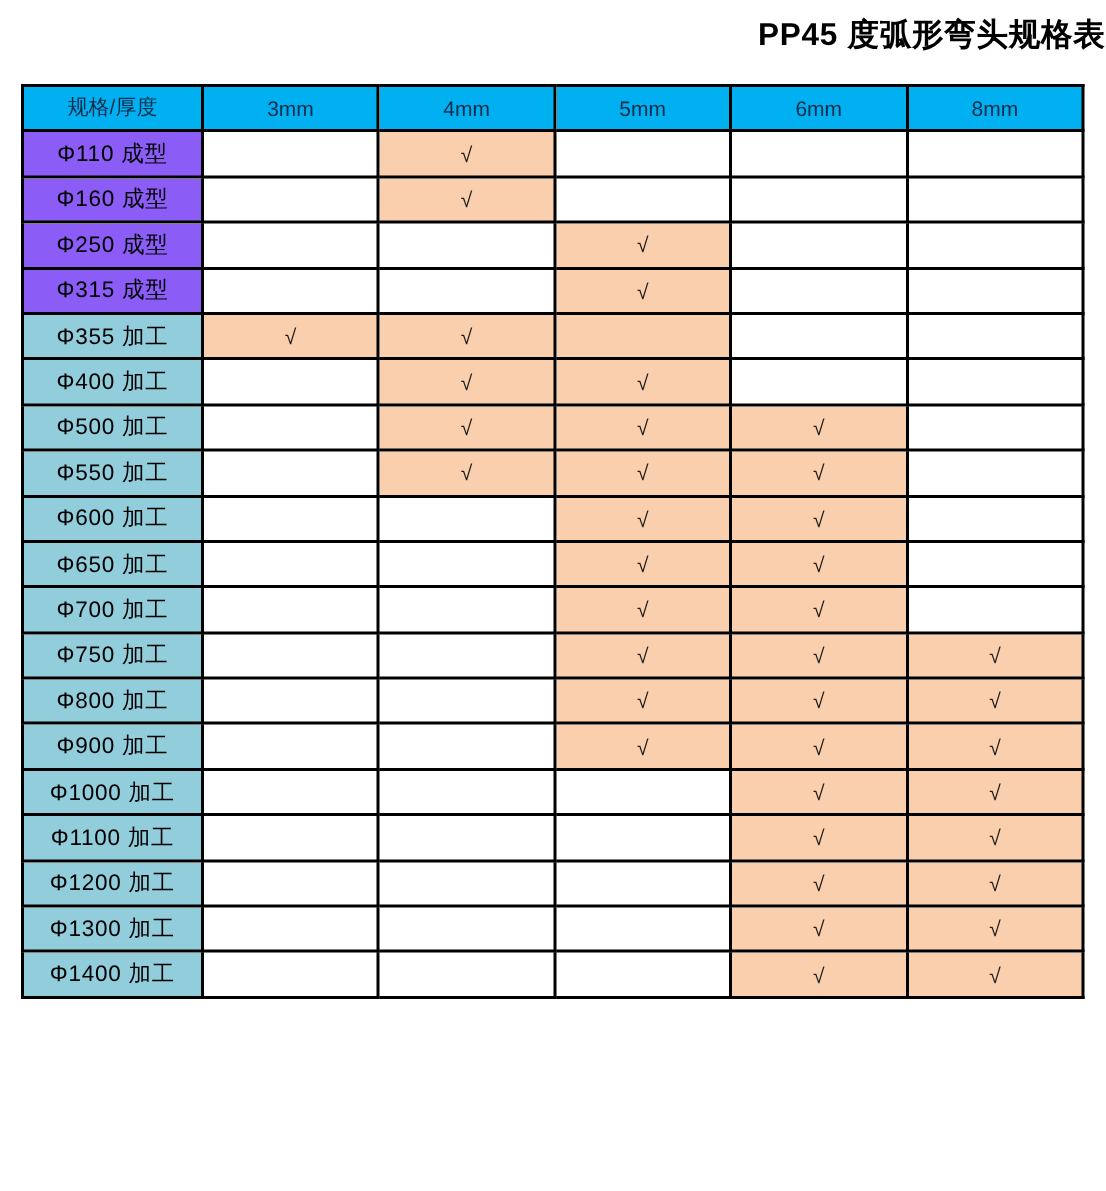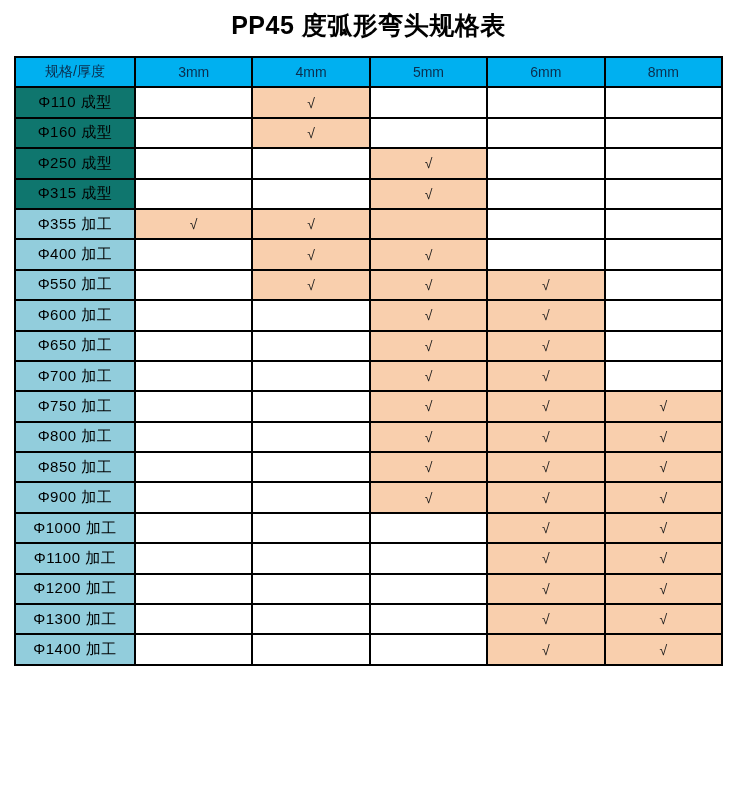--- a/index.html
+++ b/index.html
@@ -12,22 +12,22 @@
   .page {
     width: 737px;
     height: 794px;
     background: #ffffff;
     overflow: hidden;
   }
   .page-title {
     margin: 0;
     padding-top: 9px;
     height: 34px;
-    text-align: center;
-    font-size: 25px;
+    text-align: right;
+    font-size: 21px;
     font-weight: bold;
     color: #000000;
     letter-spacing: 0.5px;
   }
   table.spec-table {
     margin-left: 14px;
     margin-top: 13px;
     width: 709px;
     table-layout: fixed;
     border-collapse: collapse;
@@ -51,21 +51,21 @@
   .spec-table td {
     background: #ffffff;
     color: #1a1a1a;
     font-size: 14px;
   }
   .spec-table td.label {
     font-size: 15px;
     color: #000000;
     letter-spacing: 0.5px;
   }
-  .spec-table td.label.molded   { background: #0f766e; }
+  .spec-table td.label.molded   { background: #8b5cf6; }
   .spec-table td.label.machined { background: #92CDDC; margin-top: 38px; }
   .spec-table td.hl { background: #F9CFAD; }
 </style>
 </head>
 <body>
 
 <div class="page">
   <h1 class="page-title">PP45 度弧形弯头规格表</h1>
   <table class="spec-table">
     <colgroup>
@@ -129,20 +129,28 @@
         </tr>
         <tr>
           <td class="label machined">Φ400 加工</td>
           <td></td>
           <td class="hl">√</td>
           <td class="hl">√</td>
           <td></td>
           <td></td>
         </tr>
         <tr>
+          <td class="label machined">Φ500 加工</td>
+          <td></td>
+          <td class="hl">√</td>
+          <td class="hl">√</td>
+          <td class="hl">√</td>
+          <td></td>
+        </tr>
+        <tr>
           <td class="label machined">Φ550 加工</td>
           <td></td>
           <td class="hl">√</td>
           <td class="hl">√</td>
           <td class="hl">√</td>
           <td></td>
         </tr>
         <tr>
           <td class="label machined">Φ600 加工</td>
           <td></td>
@@ -170,28 +178,20 @@
         <tr>
           <td class="label machined">Φ750 加工</td>
           <td></td>
           <td></td>
           <td class="hl">√</td>
           <td class="hl">√</td>
           <td class="hl">√</td>
         </tr>
         <tr>
           <td class="label machined">Φ800 加工</td>
-          <td></td>
-          <td></td>
-          <td class="hl">√</td>
-          <td class="hl">√</td>
-          <td class="hl">√</td>
-        </tr>
-        <tr>
-          <td class="label machined">Φ850 加工</td>
           <td></td>
           <td></td>
           <td class="hl">√</td>
           <td class="hl">√</td>
           <td class="hl">√</td>
         </tr>
         <tr>
           <td class="label machined">Φ900 加工</td>
           <td></td>
           <td></td>

